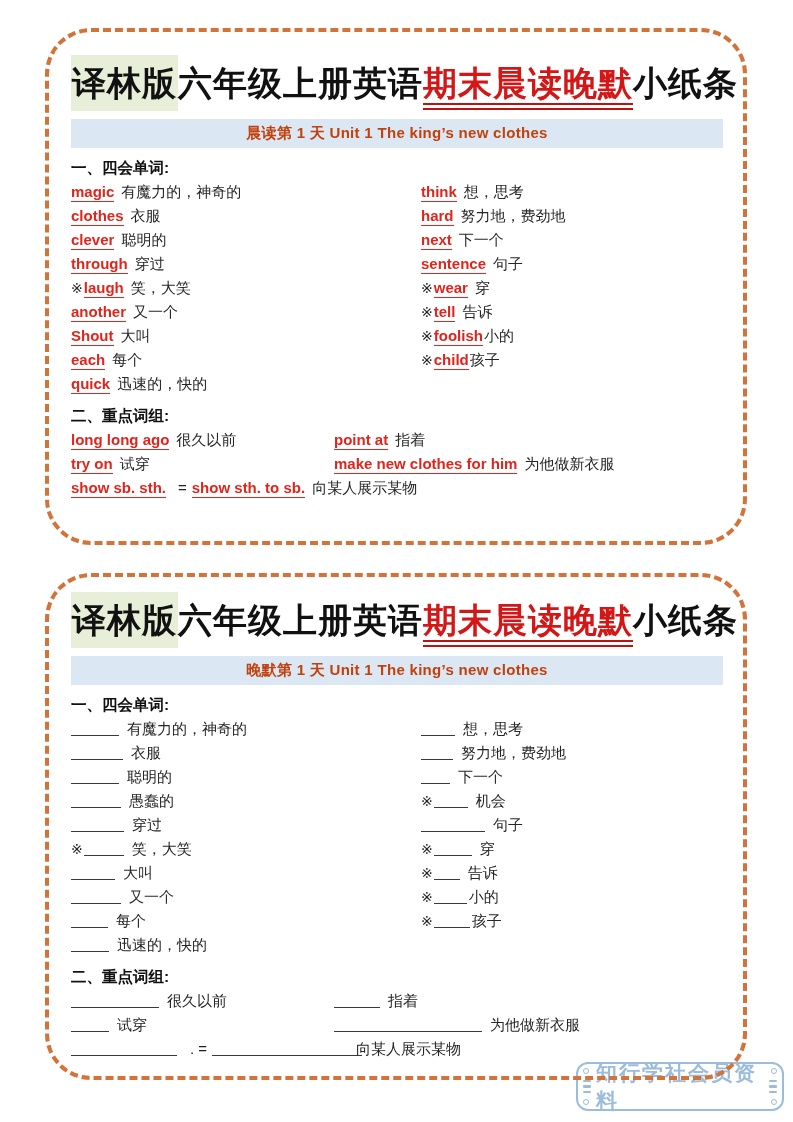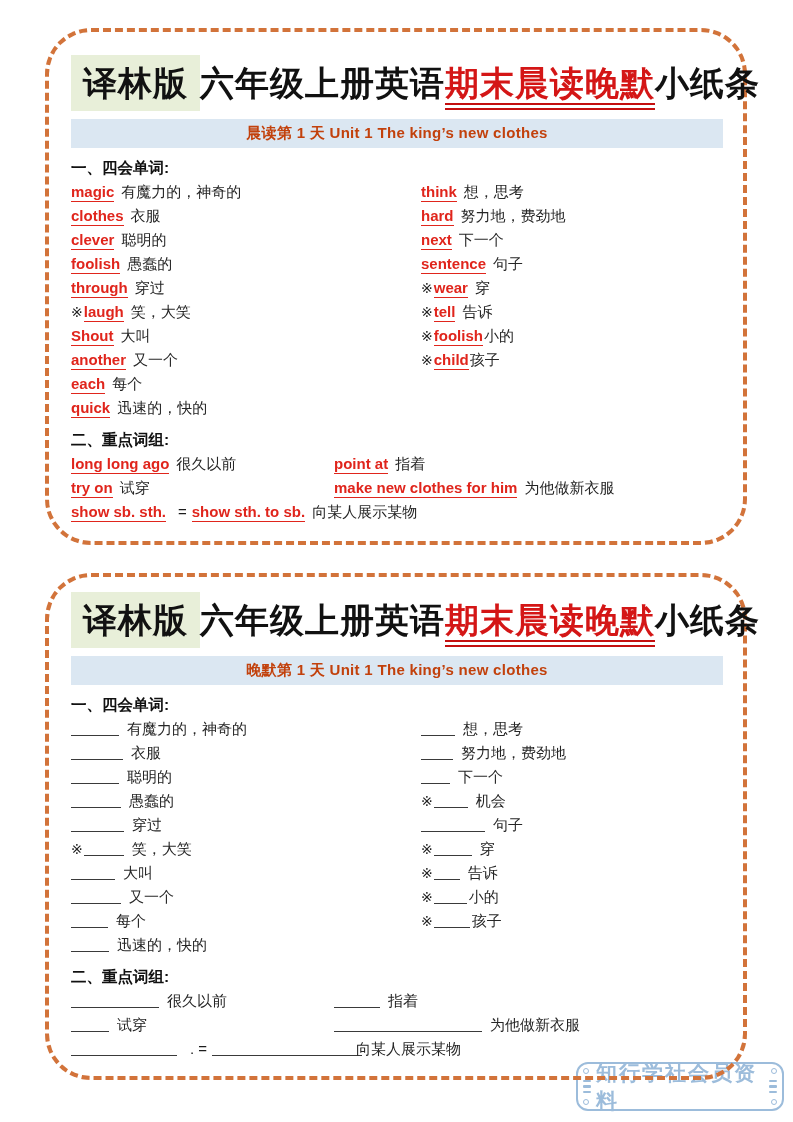--- a/index.html
+++ b/index.html
@@ -14,21 +14,21 @@
     padding:10px 20px 0 22px;background:transparent;
   }
   #card-0{top:28px;height:517px;}
   #card-1{top:573px;height:507px;}
   .title{
     margin:10px 0 0 0;text-align:center;
     font-size:34px;font-weight:900;letter-spacing:1px;
     color:#111;line-height:46px;white-space:nowrap;
   }
   #card-0 .title{margin-top:18px;}
-  .t-hl{background:#e8efd9;padding:9px 12px;}
+  .t-hl{background:#e8efd9;padding:9px 1px;}
   .t-red{color:#d41616;border-bottom:7px double #c40f0f;padding-bottom:1px;}
   .band{
     margin-top:13px;background:#dbe7f2;
     text-align:center;font-size:15px;font-weight:700;color:#c2410c;
     padding:5px 0;letter-spacing:.3px;
   }
   .sec-label{font-size:15.5px;font-weight:700;color:#111;line-height:24px;margin-top:8px;}
   .words{display:flex;}
   .col-left{width:350px;flex:none;}
   .col-right{flex:1;}
@@ -88,25 +88,24 @@
 
   <section class="card" id="card-0">
     <h1 class="title"><span class="t-hl">译林版</span><span>六年级上册英语</span><span class="t-red">期末晨读晚默</span><span>小纸条</span></h1>
     <div class="band">晨读第 1 天 Unit 1 The king’s new clothes</div>
     <div class="sec-label">一、四会单词:</div>
     <div class="words">
       <div class="col-left">
           <div class="word-row"><span class="en">magic</span><span class="zh">有魔力的，神奇的</span></div>
           <div class="word-row"><span class="en">clothes</span><span class="zh">衣服</span></div>
           <div class="word-row"><span class="en">clever</span><span class="zh">聪明的</span></div>
-          <div class="word-row"><span class="en">foolish</span><span class="zh">愚蠢的</span></div>
           <div class="word-row"><span class="en">through</span><span class="zh">穿过</span></div>
           <div class="word-row"><span class="star">※</span><span class="en">laugh</span><span class="zh">笑，大笑</span></div>
+          <div class="word-row"><span class="en">another</span><span class="zh">又一个</span></div>
           <div class="word-row"><span class="en">Shout</span><span class="zh">大叫</span></div>
-          <div class="word-row"><span class="en">another</span><span class="zh">又一个</span></div>
           <div class="word-row"><span class="en">each</span><span class="zh">每个</span></div>
           <div class="word-row"><span class="en">quick</span><span class="zh">迅速的，快的</span></div>
         </div>
       <div class="col-right">
           <div class="word-row"><span class="en">think</span><span class="zh">想，思考</span></div>
           <div class="word-row"><span class="en">hard</span><span class="zh">努力地，费劲地</span></div>
           <div class="word-row"><span class="en">next</span><span class="zh">下一个</span></div>
           <div class="word-row"><span class="en">sentence</span><span class="zh">句子</span></div>
           <div class="word-row"><span class="star">※</span><span class="en">wear</span><span class="zh">穿</span></div>
           <div class="word-row"><span class="star">※</span><span class="en">tell</span><span class="zh">告诉</span></div>

